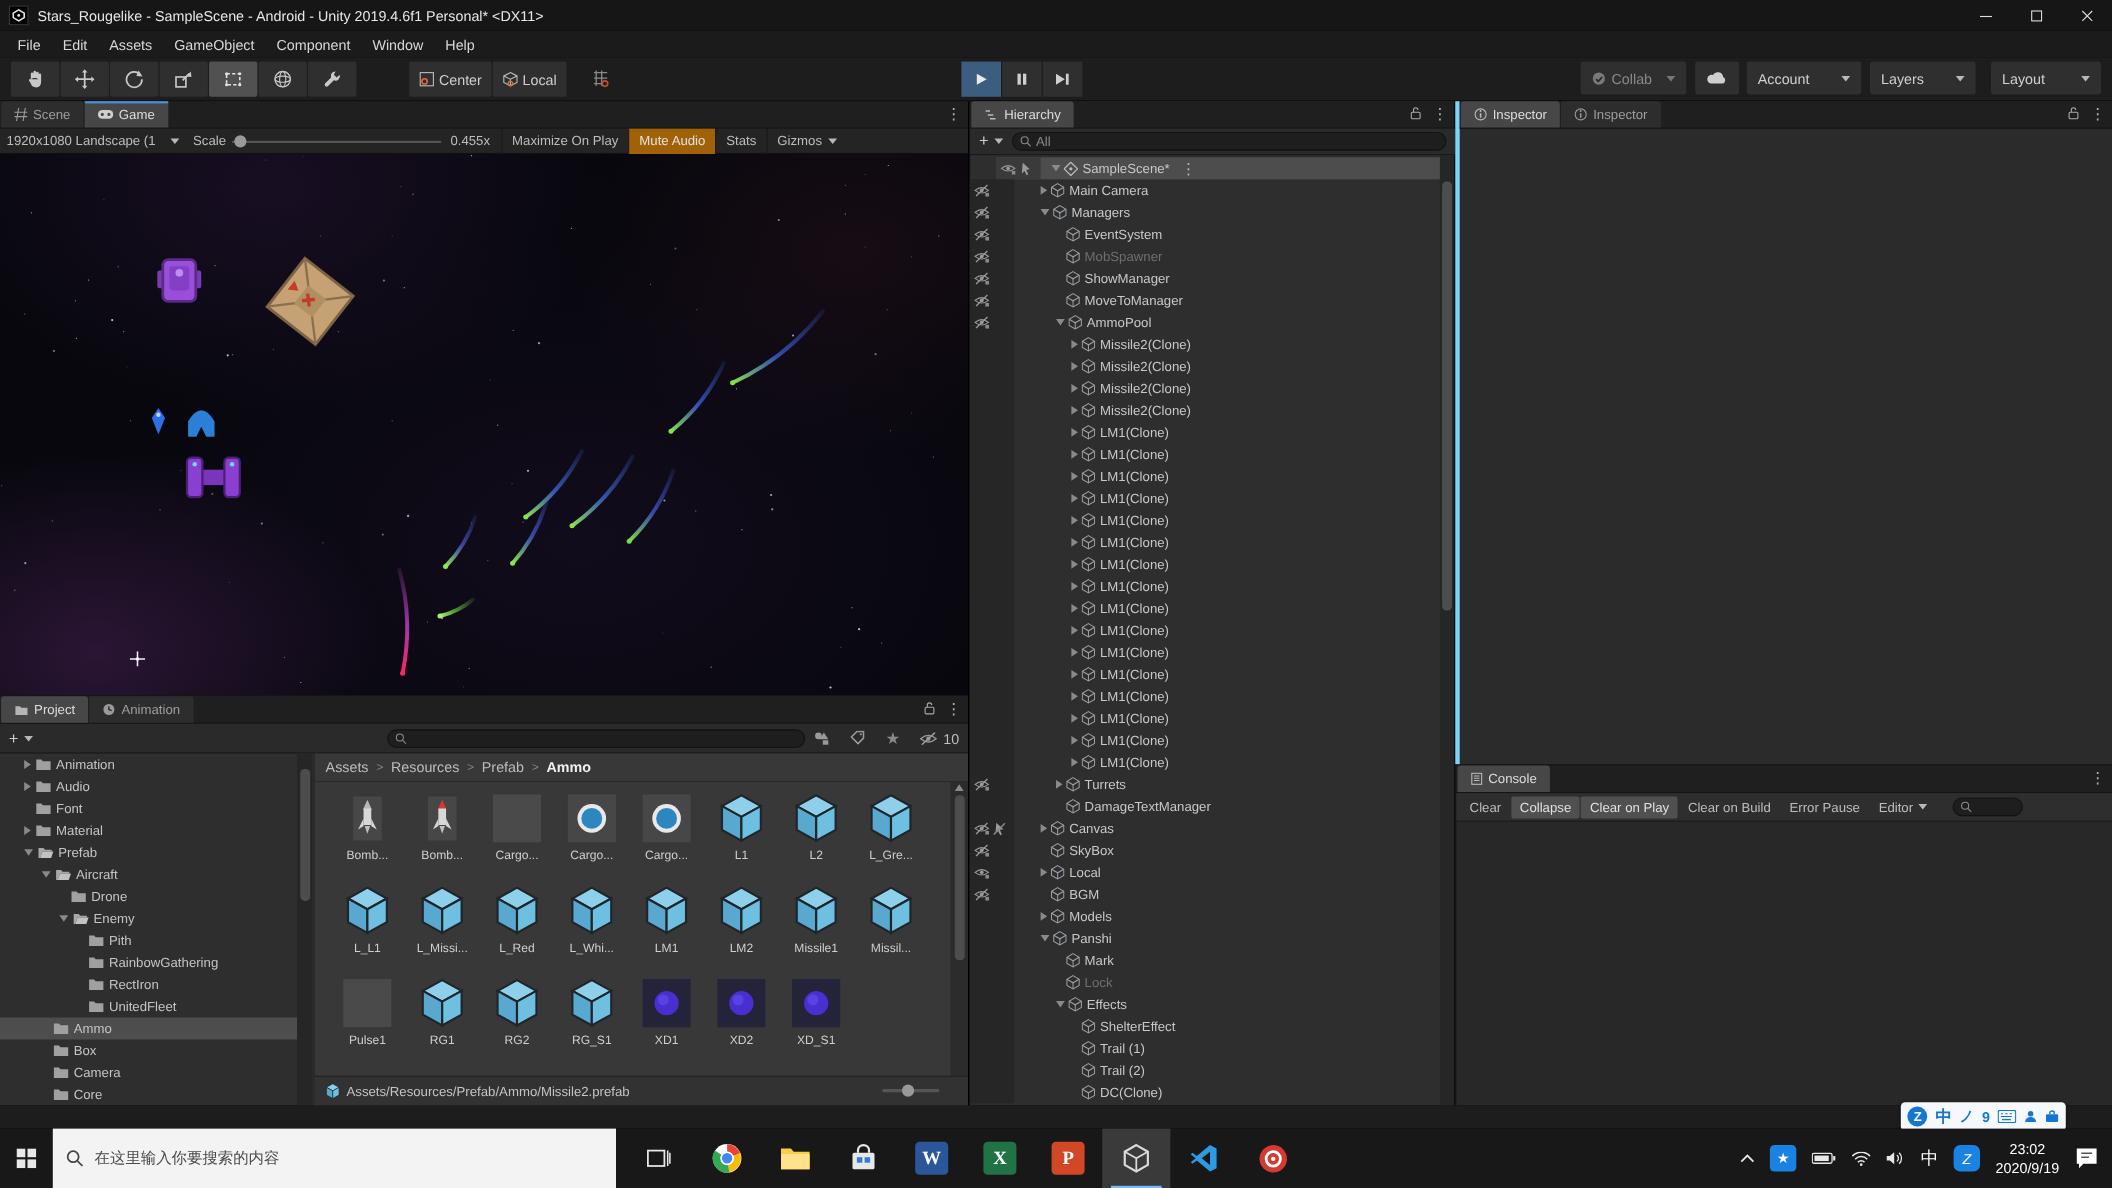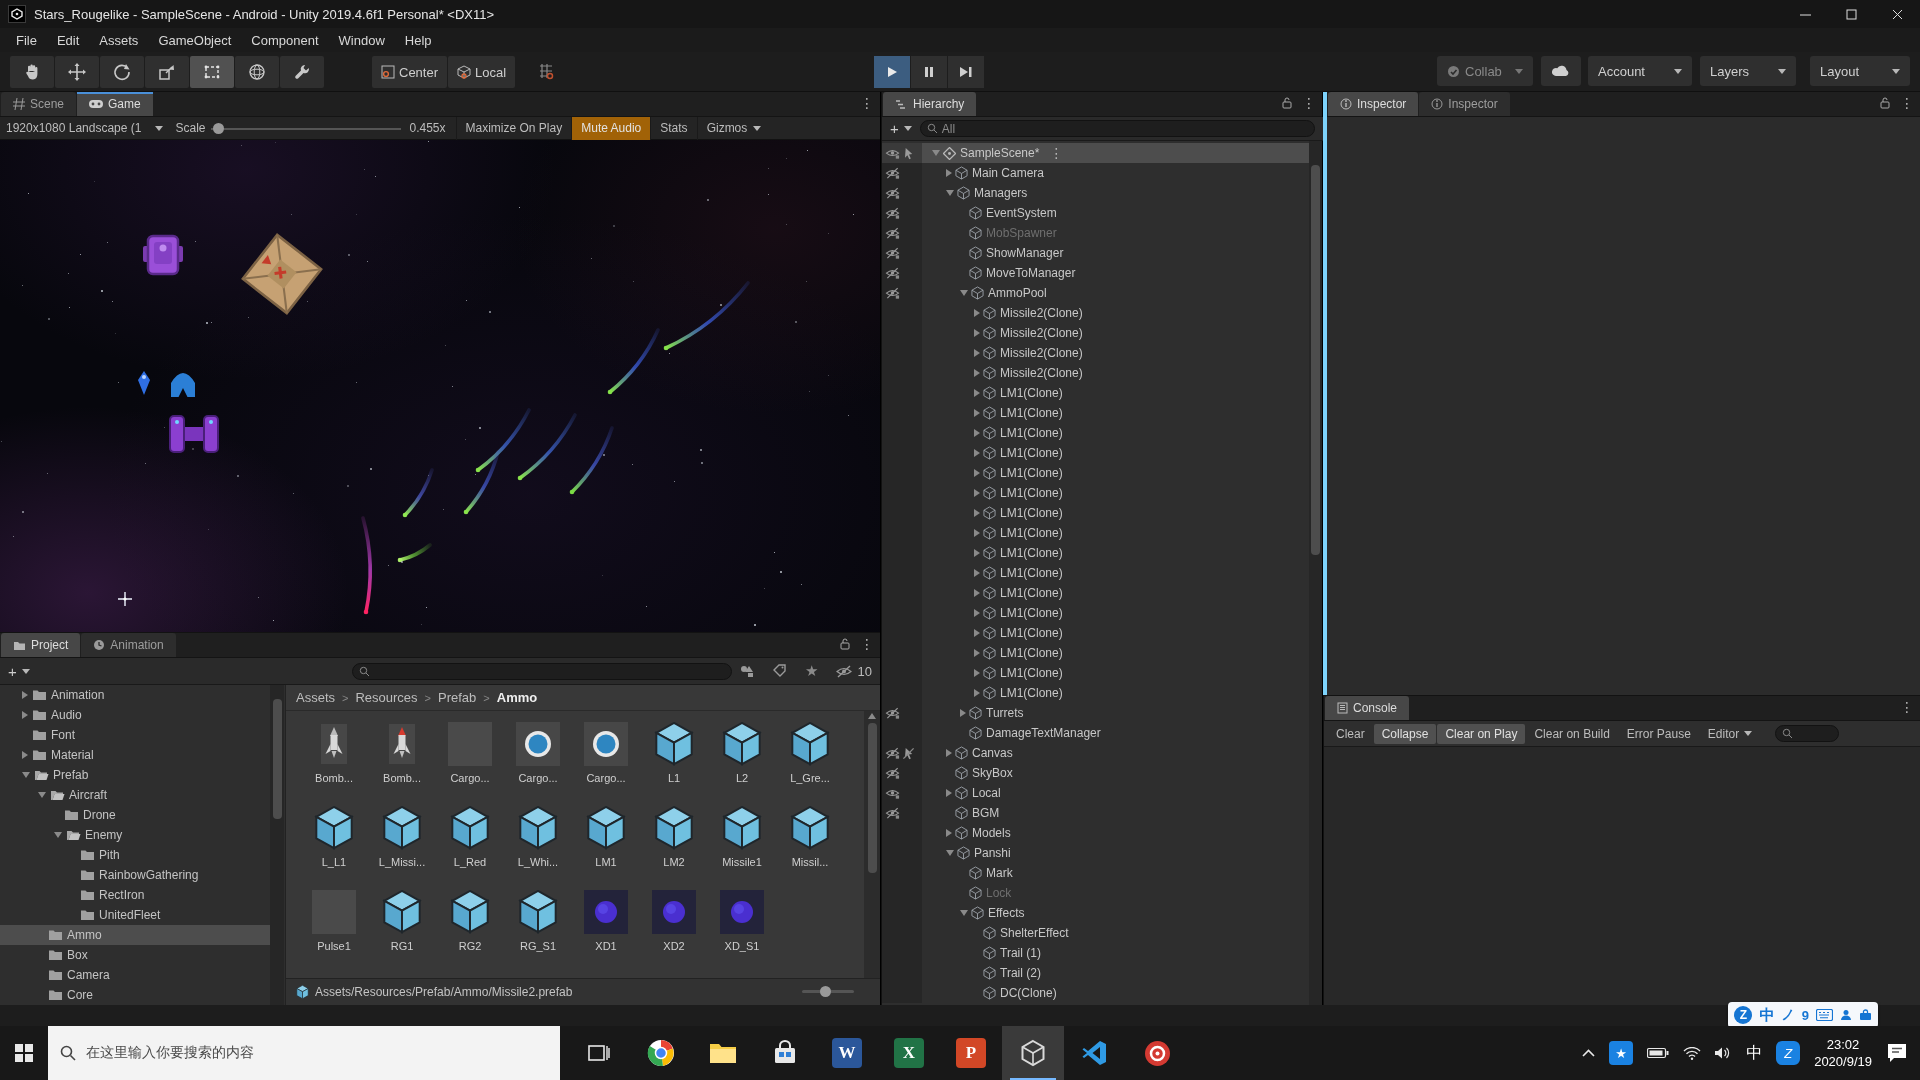--- a/index.html
+++ b/index.html
@@ -51,21 +51,21 @@
       radial-gradient(650px 430px at 60% 72%, rgba(44,24,66,.28), transparent 65%),
       #07070d; }
   .star { position:absolute; background:#dfe6ef; border-radius:50%; }
   .entity { position:absolute; }
 
   
   #hier-col { left:881px; top:92px; width:441px; height:913px; background:#2e2e2e; border-left:1px solid #121212; }
   #hier-toolbar { position:absolute; left:0; top:25px; width:441px; height:24px; background:#2a2a2a; border-bottom:1px solid #1a1a1a; display:flex; align-items:center; padding:0 8px; gap:8px; }
   #hier-scroll { position:absolute; left:0; top:49px; width:428px; bottom:0; overflow:hidden; }
   .hrow { position:absolute; left:0; width:100%; height:20px; display:flex; align-items:center; }
-  .hrow.sel { background:#4d4d4d; }
+  .hrow.sel { background:#4d4d4d;margin-left:24px; }
   .hrow .gutter { width:40px; height:20px; background:#262626; display:flex; align-items:center; gap:2px; padding-left:3px; flex:none; }
   .hrow.sel .gutter { background:#3a3a3a; }
   .hrow .lbl { color:#c8c8c8; white-space:nowrap; }
   .hrow.gray .lbl { color:#6f6f6f; }
   .tri-r { width:0; height:0; border-top:4px solid transparent; border-bottom:4px solid transparent; border-left:6px solid #8a8a8a; flex:none; }
   .tri-d { width:0; height:0; border-left:4px solid transparent; border-right:4px solid transparent; border-top:6px solid #8a8a8a; flex:none; }
   .tri-ph { width:6px; flex:none; }
   .vscroll { position:absolute; right:0; top:49px; width:13px; bottom:0; background:#262626; }
   .vthumb { position:absolute; left:2px; width:9px; background:#4d4d4d; border-radius:4px; }
 

